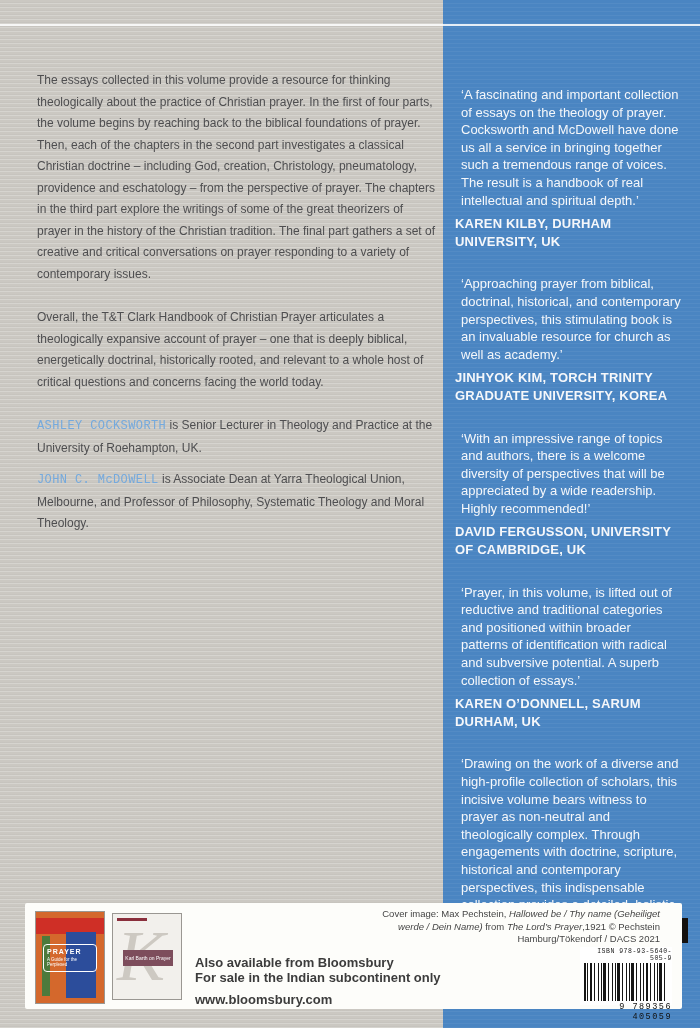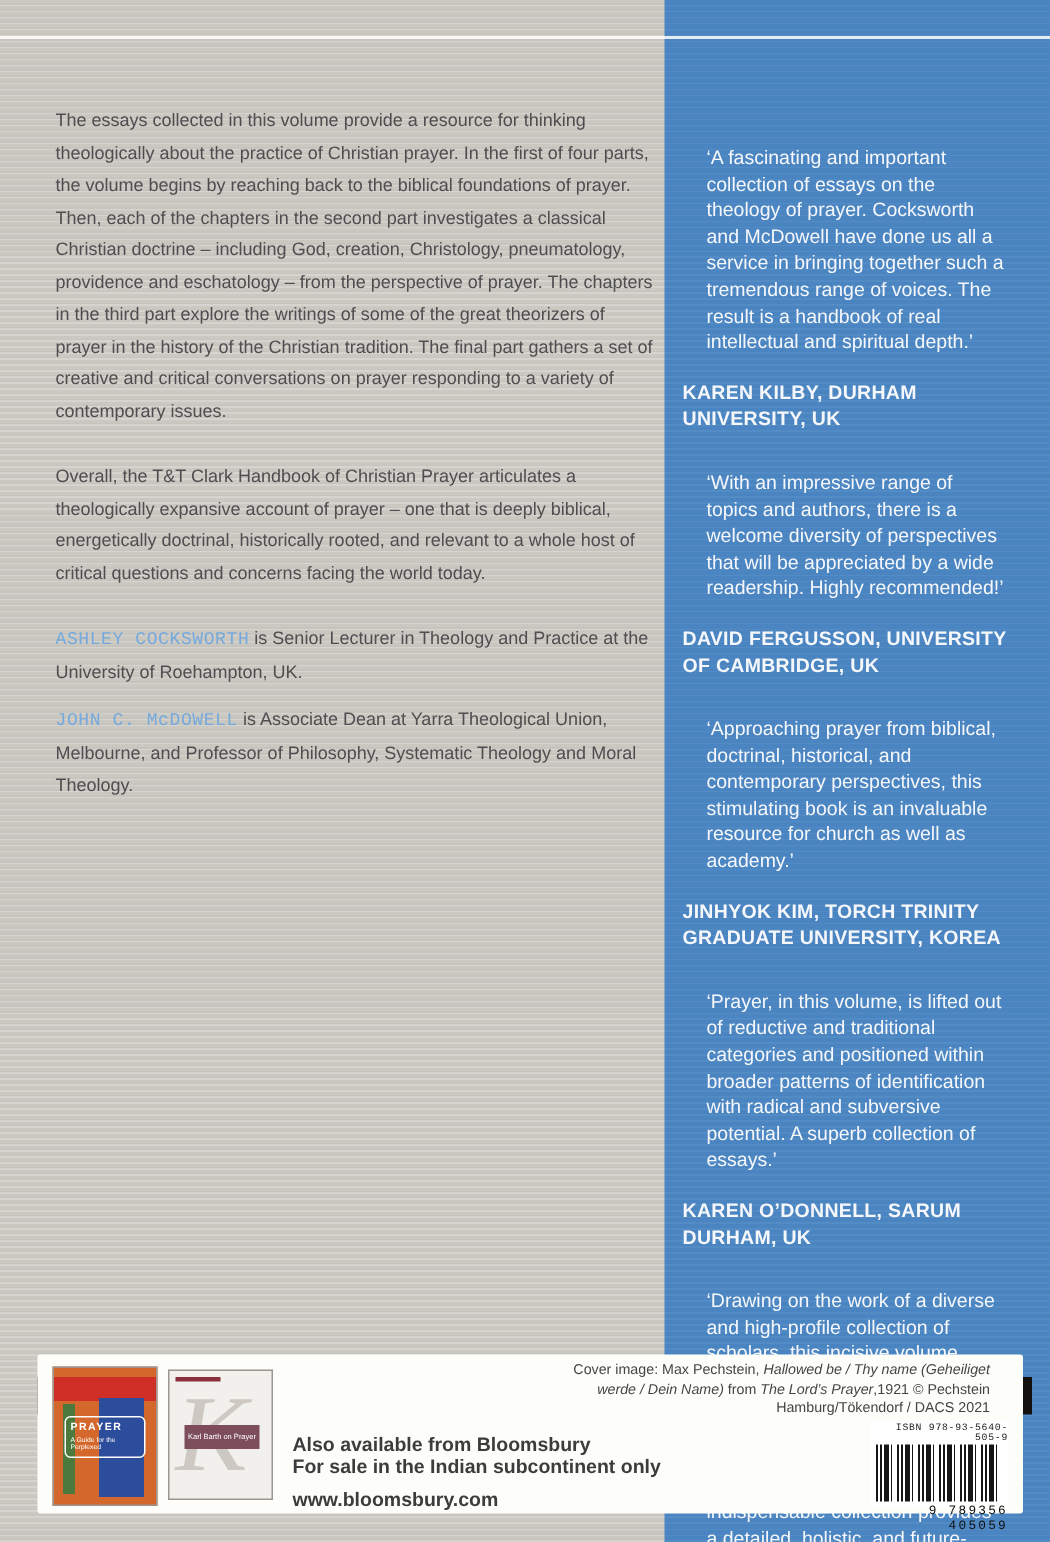--- a/index.html
+++ b/index.html
@@ -41,21 +41,21 @@
   .bio{margin:0 0 10px 0 !important;}
   .author-name{color:#74a9dd;letter-spacing:0.4px;font-family:Liberation Mono, monospace;}
 
   
   .quotes-col{
     position:absolute;left:455px;top:80px;width:232px;
     color:#f5f7fa;
     font-size:13px;line-height:17.6px;
   }
   .quote-block{margin-bottom:25px;}
-  .quote-text{margin:16px;}
+  .quote-text{margin:6px;}
   .quote-attr{margin:3px 0 0 0;font-weight:bold;letter-spacing:0.2px;}
 
   
   .cat-bar{
     position:absolute;left:25px;top:918px;width:663px;height:25px;
     background-color:#14100d;
     background-image:
       repeating-linear-gradient(100deg, transparent 0 26px, rgba(240,233,209,0.95) 26px 32px, transparent 32px 60px),
       repeating-linear-gradient(80deg, transparent 0 38px, rgba(240,233,209,0.9) 38px 42px, transparent 42px 85px),
       repeating-linear-gradient(115deg, transparent 0 55px, rgba(240,233,209,0.85) 55px 63px, transparent 63px 120px);
@@ -152,26 +152,26 @@
     <p class="bio"><span class="author-name">ASHLEY COCKSWORTH</span><span> is Senior Lecturer in Theology and Practice at the University of Roehampton, UK.</span></p>
     <p class="bio"><span class="author-name">JOHN C. McDOWELL</span><span> is Associate Dean at Yarra Theological Union, Melbourne, and Professor of Philosophy, Systematic Theology and Moral Theology.</span></p>
   </div>
 
   <div class="quotes-col">
     <div class="quote-block">
       <p class="quote-text">‘A fascinating and important collection of essays on the theology of prayer. Cocksworth and McDowell have done us all a service in bringing together such a tremendous range of voices. The result is a handbook of real intellectual and spiritual depth.’</p>
       <p class="quote-attr">KAREN KILBY, DURHAM UNIVERSITY, UK</p>
     </div>
     <div class="quote-block">
+      <p class="quote-text">‘Approaching prayer from biblical, doctrinal, historical, and contemporary perspectives, this stimulating book is an invaluable resource for church as well as academy.’</p>
+      <p class="quote-attr">JINHYOK KIM, TORCH TRINITY GRADUATE UNIVERSITY, KOREA</p>
+    </div>
+    <div class="quote-block">
       <p class="quote-text">‘With an impressive range of topics and authors, there is a welcome diversity of perspectives that will be appreciated by a wide readership. Highly recommended!’</p>
       <p class="quote-attr">DAVID FERGUSSON, UNIVERSITY OF CAMBRIDGE, UK</p>
-    </div>
-    <div class="quote-block">
-      <p class="quote-text">‘Approaching prayer from biblical, doctrinal, historical, and contemporary perspectives, this stimulating book is an invaluable resource for church as well as academy.’</p>
-      <p class="quote-attr">JINHYOK KIM, TORCH TRINITY GRADUATE UNIVERSITY, KOREA</p>
     </div>
     <div class="quote-block">
       <p class="quote-text">‘Prayer, in this volume, is lifted out of reductive and traditional categories and positioned within broader patterns of identification with radical and subversive potential. A superb collection of essays.’</p>
       <p class="quote-attr">KAREN O’DONNELL, SARUM DURHAM, UK</p>
     </div>
     <div class="quote-block">
       <p class="quote-text">‘Drawing on the work of a diverse and high-profile collection of scholars, this incisive volume bears witness to prayer as non-neutral and theologically complex. Through engagements with doctrine, scripture, historical and contemporary perspectives, this indispensable collection provides a detailed, holistic, and future-oriented treatment of prayer.’</p>
       <p class="quote-attr">KATIE CROSS, UNIVERSITY OF ABERDEEN, UK</p>
     </div>
   </div>

